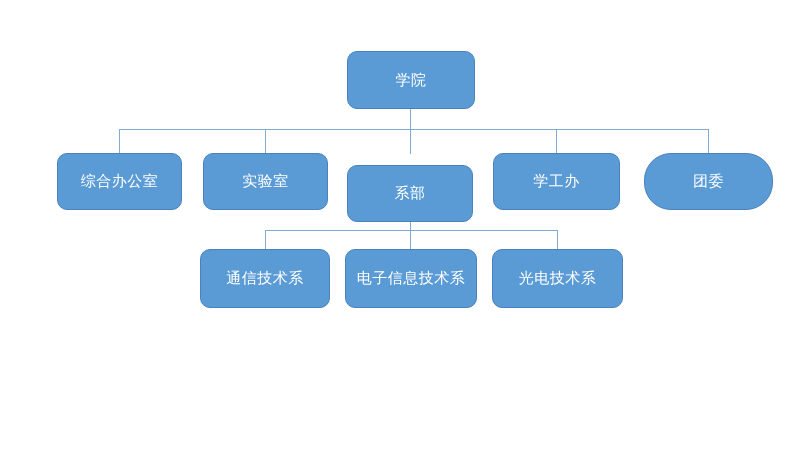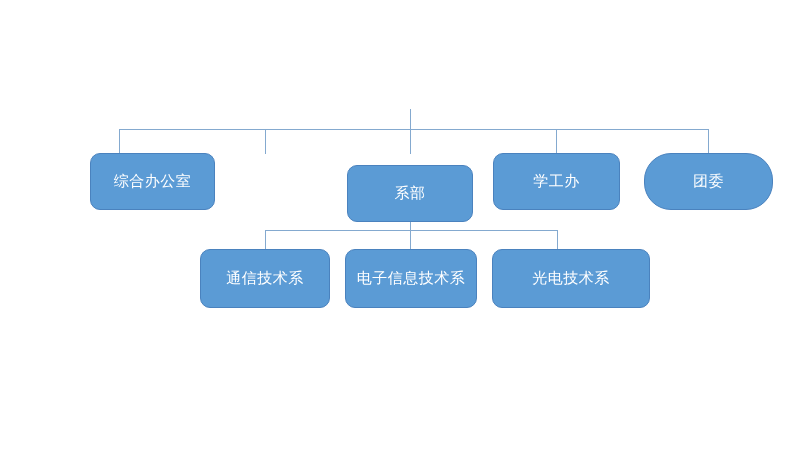--- a/index.html
+++ b/index.html
@@ -53,37 +53,43 @@
   <div class="conn v" style="left:410px; top:129px; height:25px;"></div>
   <div class="conn v" style="left:556px; top:129px; height:25px;"></div>
   <div class="conn v" style="left:708px; top:129px; height:25px;"></div>
 
   <div class="conn v" style="left:410px; top:210px; height:20px;"></div>
   <div class="conn h" style="left:265px; top:230px; width:293px;"></div>
   <div class="conn v" style="left:265px; top:230px; height:19px;"></div>
   <div class="conn v" style="left:410px; top:230px; height:19px;"></div>
   <div class="conn v" style="left:557px; top:230px; height:19px;"></div>
 
+  <div class="node" style="left:347px; top:51px; width:128px; height:58px;">
+    <span>学院</span>
+  </div>
 
-  <div class="node" style="left:57px; top:153px; width:125px; height:57px;margin-left:33px;">
+  <div class="node" style="left:57px; top:153px; width:125px; height:57px;">
     <span>综合办公室</span>
+  </div>
+  <div class="node" style="left:203px; top:153px; width:125px; height:57px;">
+    <span>实验室</span>
   </div>
   <div class="node" style="left:347px; top:153px; width:126px; height:57px;margin-top:12px;">
     <span>系部</span>
   </div>
   <div class="node" style="left:493px; top:153px; width:127px; height:57px;justify-content:center;">
     <span>学工办</span>
   </div>
   <div class="node" style="left:644px; top:153px; width:129px; height:57px;border-radius:27px;">
     <span>团委</span>
   </div>
 
   <div class="node" style="left:200px; top:249px; width:130px; height:59px;">
     <span>通信技术系</span>
   </div>
   <div class="node" style="left:345px; top:249px; width:132px; height:59px;">
     <span>电子信息技术系</span>
   </div>
-  <div class="node" style="left:492px; top:249px; width:158px; height:59px;">
+  <div class="node" style="left:492px; top:249px; width:131px; height:59px;">
     <span>光电技术系</span>
   </div>
 
 </div>
 
 </body></html>

